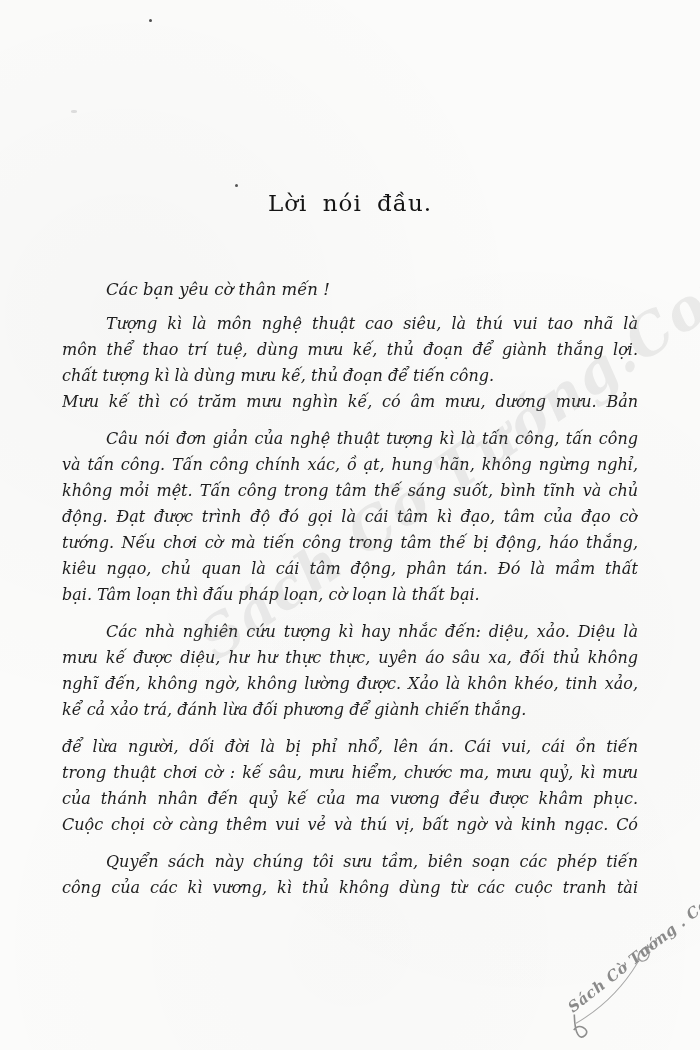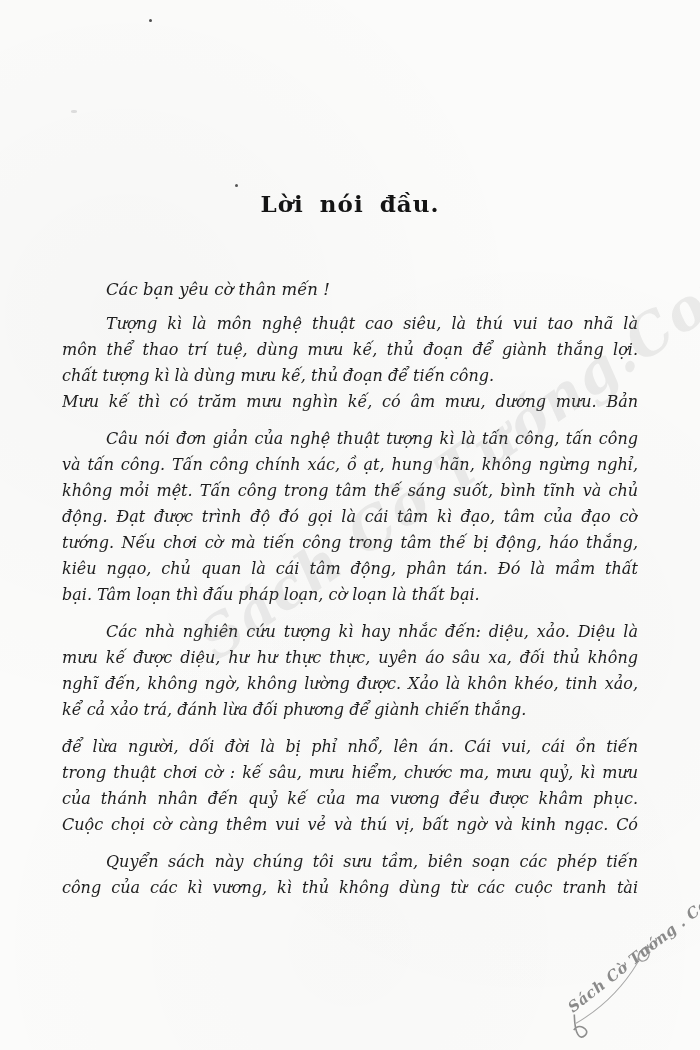--- a/index.html
+++ b/index.html
@@ -22,21 +22,21 @@
       radial-gradient(circle at 18% 30%, rgba(0,0,0,0.018), transparent 45%),
       radial-gradient(circle at 75% 60%, rgba(0,0,0,0.014), transparent 50%),
       radial-gradient(circle at 50% 90%, rgba(0,0,0,0.012), transparent 40%),
       var(--paper);
   }
   .title{
     position:absolute;
     left:0; top:190px; width:700px;
     margin:0;
     text-align:center;
-    font-weight:bold;
+    font-weight:normal;
     font-size:23px;
     letter-spacing:1px;
     word-spacing:7px;
     color:#141414;
   }
   .content{
     position:absolute;
     left:62px; top:246px;
     width:576px;
     color:var(--ink);

